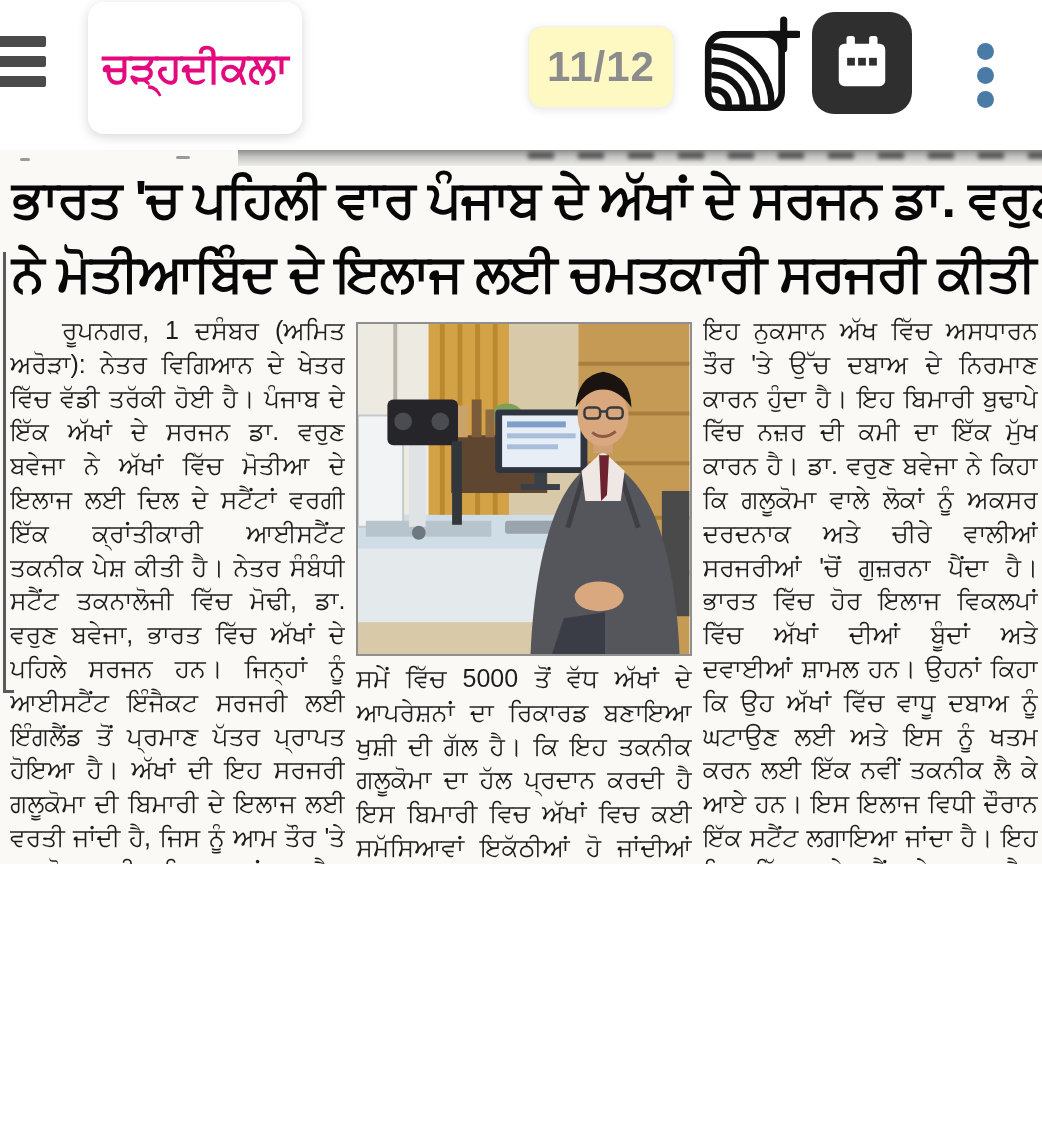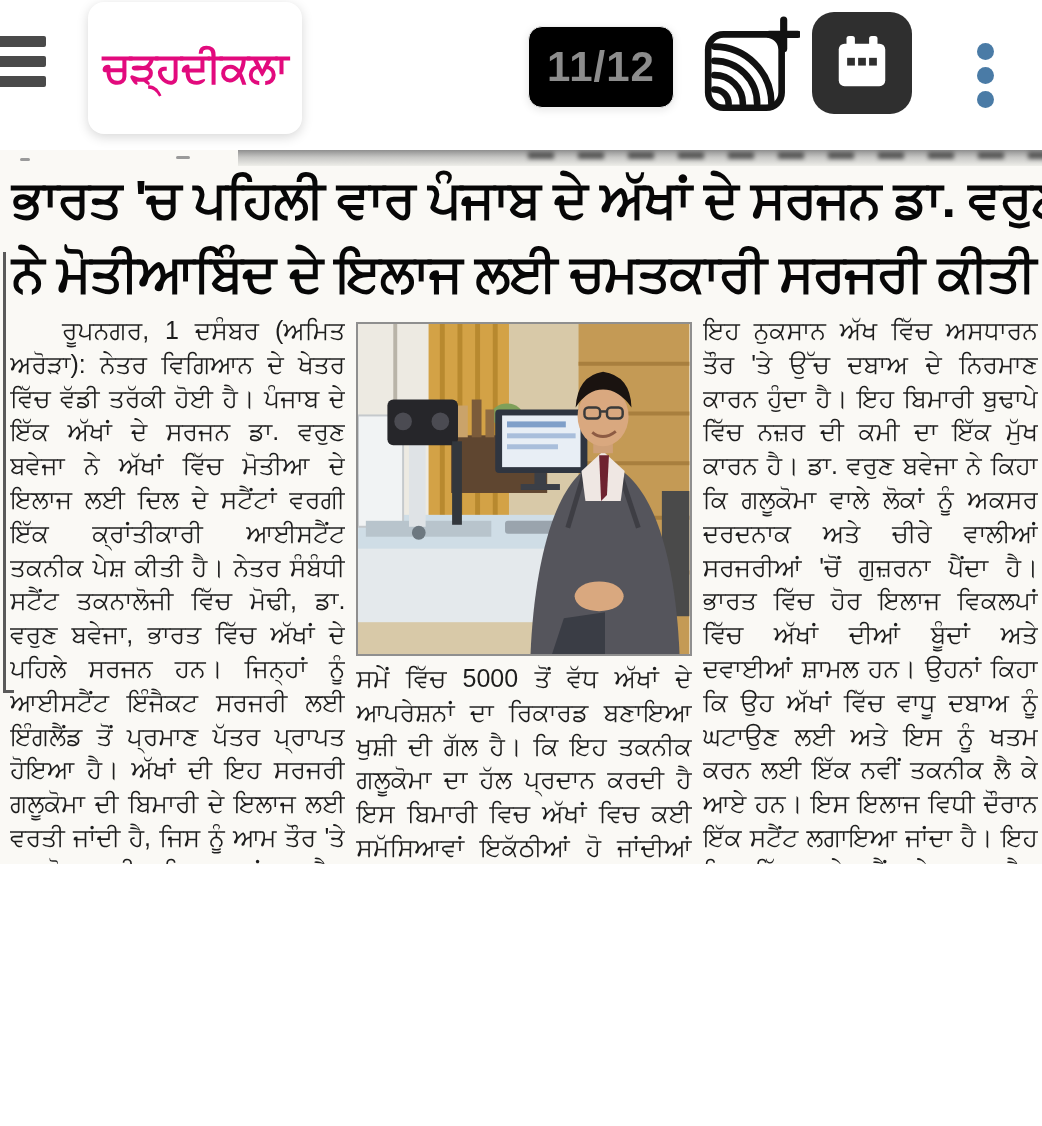--- a/index.html
+++ b/index.html
@@ -13,21 +13,21 @@
   .hamburger { position:absolute; left:-6px; top:36px; width:52px; cursor:pointer; }
   .hamburger span { display:block; width:52px; height:11px; background:#4a4a4a; border-radius:2px; margin-bottom:9px; }
   .logo-card {
     position:absolute; left:88px; top:2px; width:214px; height:132px;
     background:#ffffff; border-radius:16px; box-shadow:0 3px 12px rgba(0,0,0,.16);
     display:flex; align-items:center; justify-content:center;
   }
   .logo-card span { color:#e20a7d; font-size:42px; font-weight:bold; letter-spacing:-1px; }
   .page-card {
     position:absolute; left:528px; top:26px; width:146px; height:82px;
-    background:#000000; border:1px solid #f0f0f0; border-radius:14px;
+    background:#fef9c3; border:1px solid #f0f0f0; border-radius:14px;
     box-shadow:0 2px 8px rgba(0,0,0,.10);
     display:flex; align-items:center; justify-content:center;
   }
   .page-card span { color:#8c8c8c; font-size:42px; font-weight:600; letter-spacing:1px; }
   .clip-btn { position:absolute; left:698px; top:16px; width:102px; height:102px; background:none; border:none; cursor:pointer; }
   .cal-btn { position:absolute; left:812px; top:12px; width:100px; height:102px; background:#2f2f2f; border:none; border-radius:22px; cursor:pointer; display:flex; align-items:center; justify-content:center; }
   .kebab { position:absolute; left:977px; top:43px; width:18px; cursor:pointer; }
   .kebab i { display:block; width:17px; height:17px; border-radius:50%; background:#4a7ba6; margin-bottom:7px; }
   
   .clipping { position:absolute; left:0; top:150px; width:1042px; height:976px; background:#faf9f5; }

